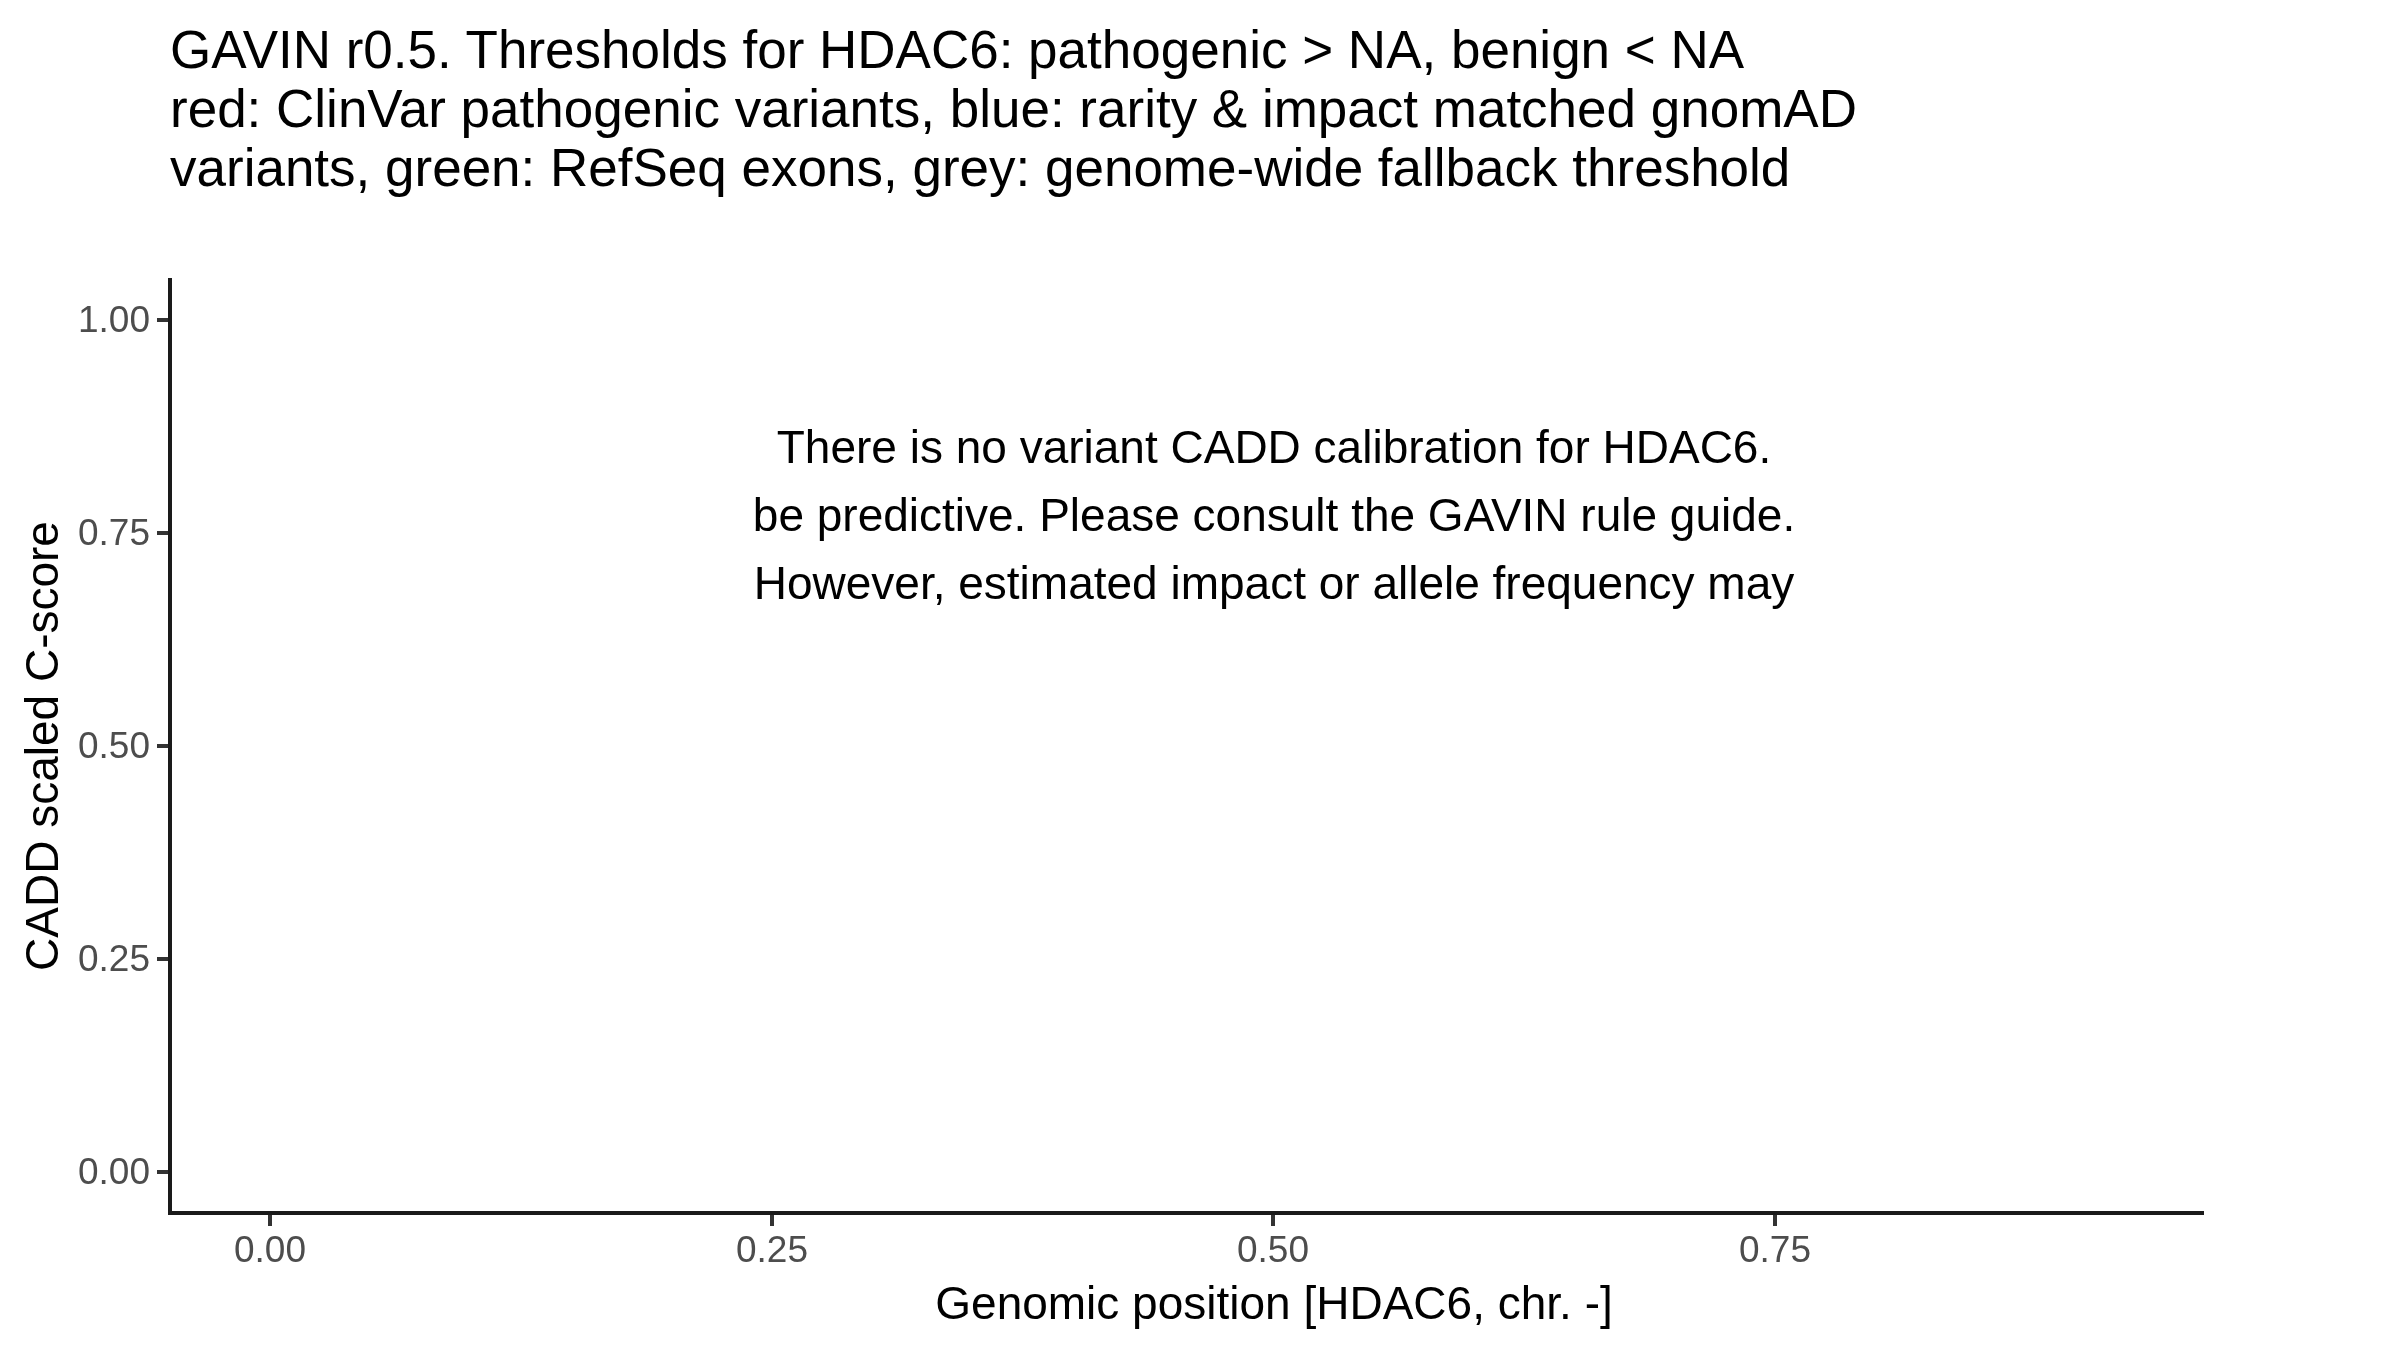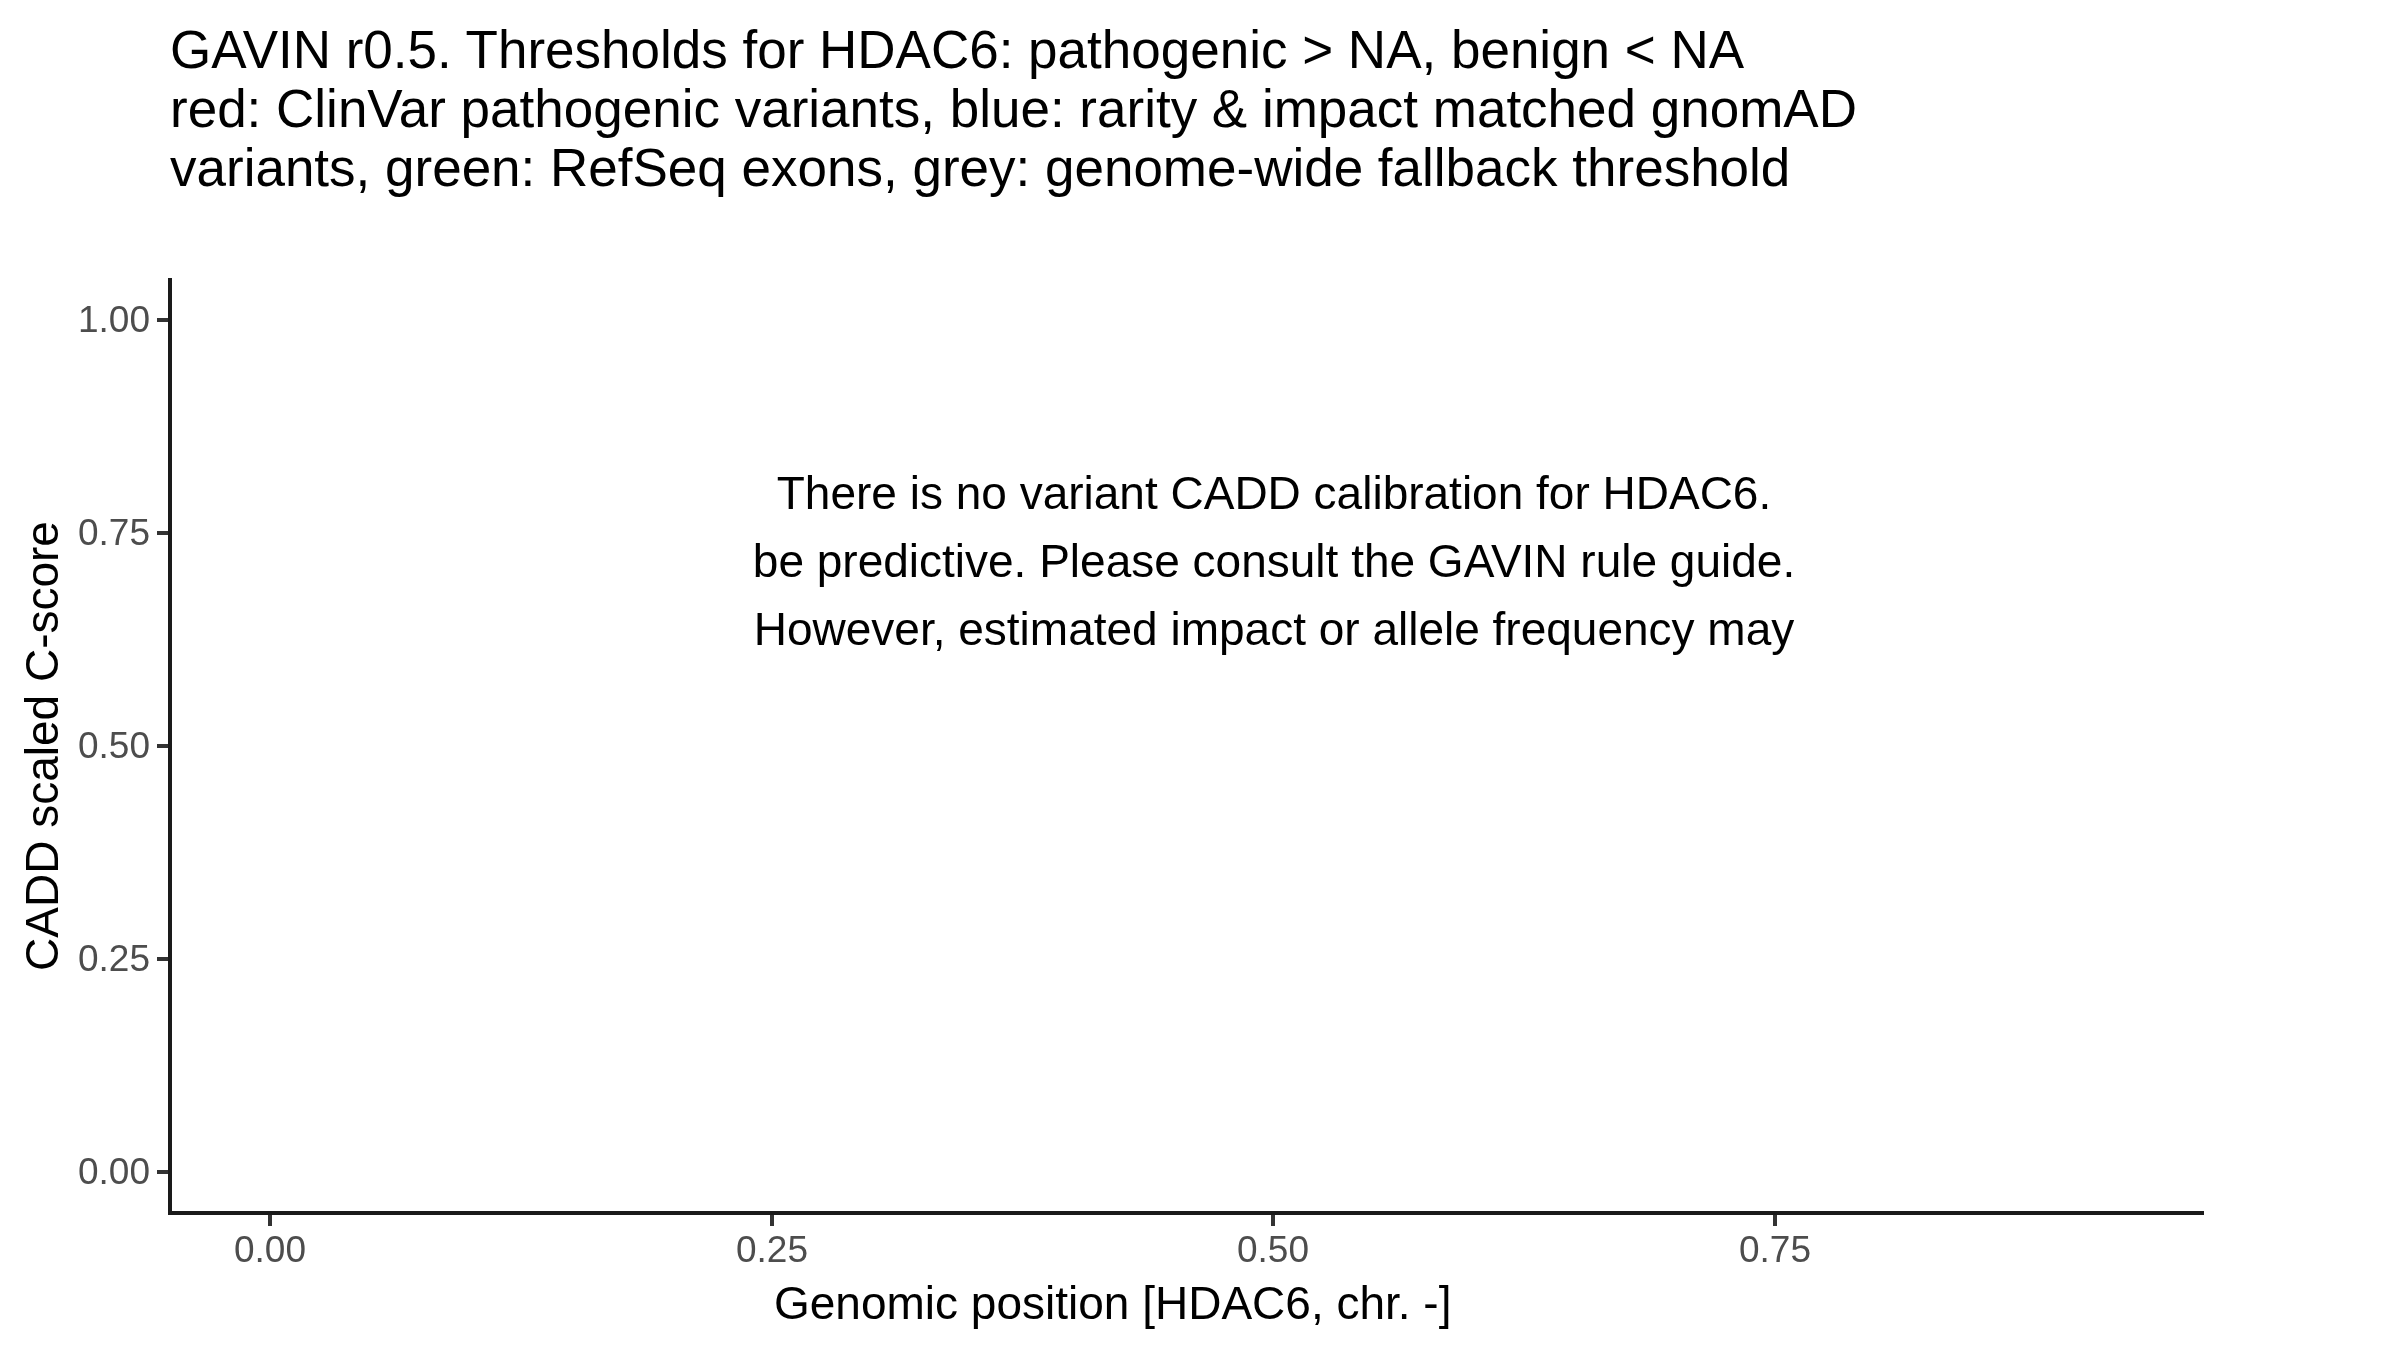--- a/index.html
+++ b/index.html
@@ -75,20 +75,21 @@
     font-size: 37px;
     line-height: 38px;
     color: var(--tick-label-text, #4d4d4d);
   }
   
   .x-axis-title {
     position: absolute;
     left: 774px;
     top: 1279px;
     width: 1000px;
+    text-align: center;
     font-size: 46px;
     line-height: 48px;
     color: var(--axis-title-text, #000000);
     white-space: nowrap;
   }
   .y-axis-title {
     position: absolute;
     left: -308px;
     top: 722px;
     width: 700px;
@@ -98,21 +99,21 @@
     line-height: 48px;
     color: var(--axis-title-text, #000000);
     transform: rotate(-90deg);
     transform-origin: center center;
     white-space: nowrap;
   }
   
   .panel-annotation {
     position: absolute;
     left: 474px;
-    top: 459px;
+    top: 413px;
     width: 1600px;
     text-align: center;
     font-size: 46px;
     line-height: 68px;
     color: var(--annotation-text, #000000);
     white-space: nowrap;
   }
 </style>
 </head>
 <body>

